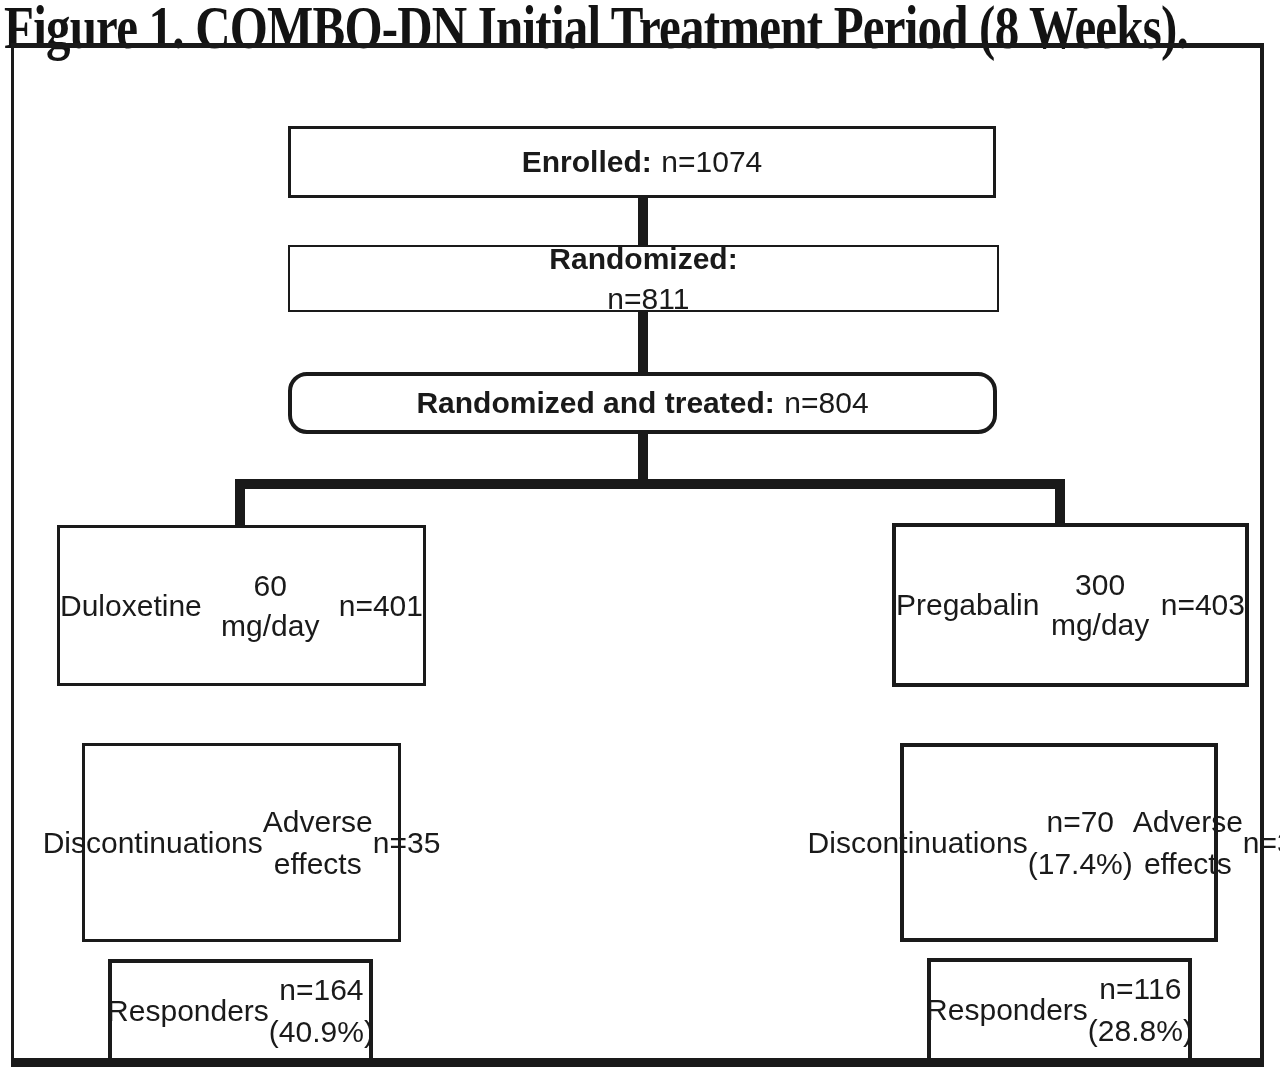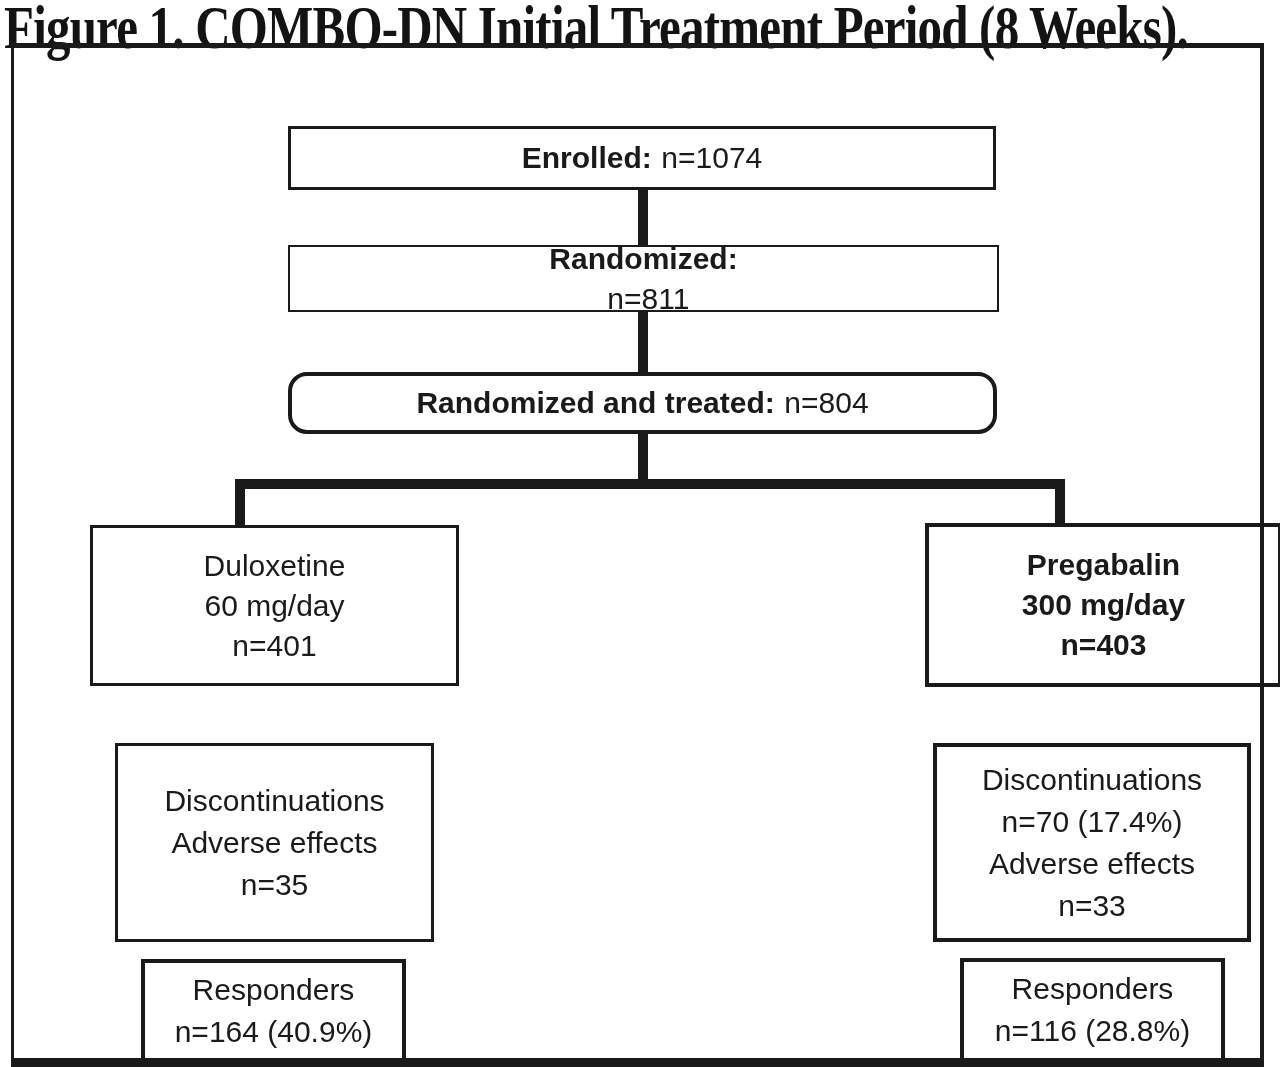--- a/index.html
+++ b/index.html
@@ -56,29 +56,29 @@
     background: #ffffff;
     border: 3px solid #1a1a1a;
     display: flex;
     align-items: center;
     justify-content: center;
     text-align: center;
     font-size: 30px;
     line-height: 40px;
     z-index: 2;
   }
-  .col { flex-direction: column; margin-left: 33px; }
+  .col { flex-direction: row; }
   .bold { font-weight: bold; }
   .val { margin-left: 0.32em; }
 
-  .b-enrolled   { left: 288px; top: 126px; width: 708px; height: 64px;  border-width: 3px; }
+  .b-enrolled   { left: 288px; top: 126px; width: 708px; height: 72px;  border-width: 3px; }
   .b-random     { left: 288px; top: 245px; width: 711px; height: 67px;  border-width: 2px; flex-direction: column; }
   .b-rt         { left: 288px; top: 372px; width: 709px; height: 62px;  border-width: 4px; border-radius: 19px; }
   .b-dulox-arm  { left: 57px;  top: 525px; width: 369px; height: 161px; border-width: 3px; }
-  .b-preg-arm   { left: 892px; top: 523px; width: 357px; height: 164px; border-width: 4px; font-weight: bold; }
+  .b-preg-arm   { left: 892px; top: 523px; width: 357px; height: 164px; border-width: 4px; }
   .b-dulox-disc { left: 82px;  top: 743px; width: 319px; height: 199px; border-width: 3px; line-height: 42px; }
   .b-preg-disc  { left: 900px; top: 743px; width: 318px; height: 199px; border-width: 4px; line-height: 42px; }
   .b-dulox-resp { left: 108px; top: 959px; width: 265px; height: 103px; border-width: 4px; line-height: 42px; }
   .b-preg-resp  { left: 927px; top: 958px; width: 265px; height: 104px; border-width: 4px; line-height: 42px; }
 
   .c-v1     { left: 638px;  top: 189px; width: 10px;  height: 58px; }
   .c-v2     { left: 638px;  top: 311px; width: 10px;  height: 63px; }
   .c-v3     { left: 638px;  top: 432px; width: 10px;  height: 52px; }
   .c-branch { left: 235px;  top: 479px; width: 830px; height: 10px; }
   .c-dropL  { left: 235px;  top: 479px; width: 10px;  height: 50px; }

